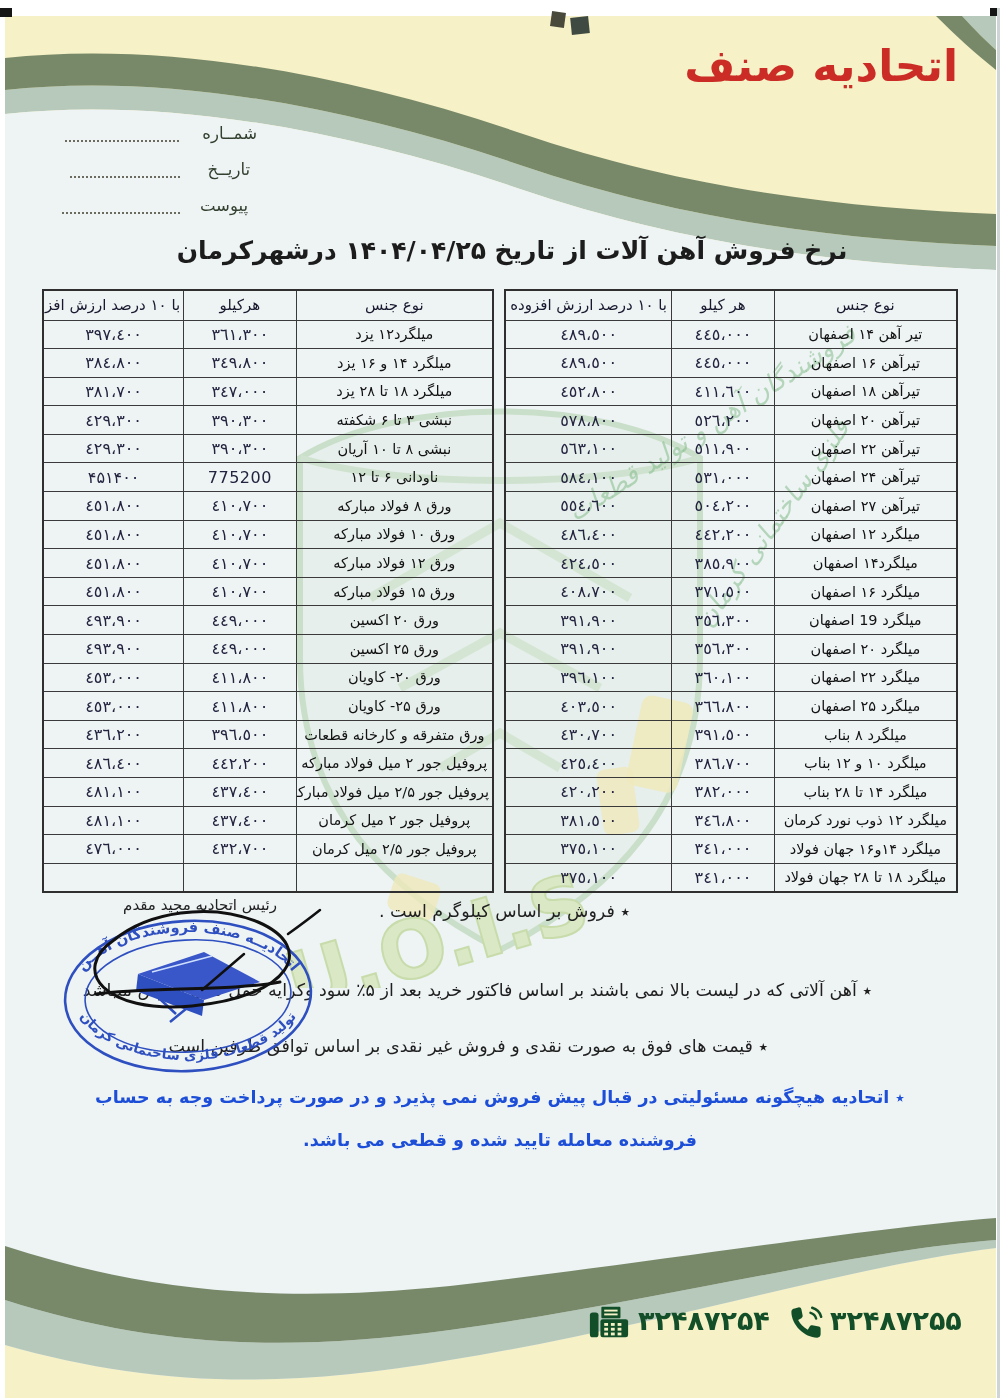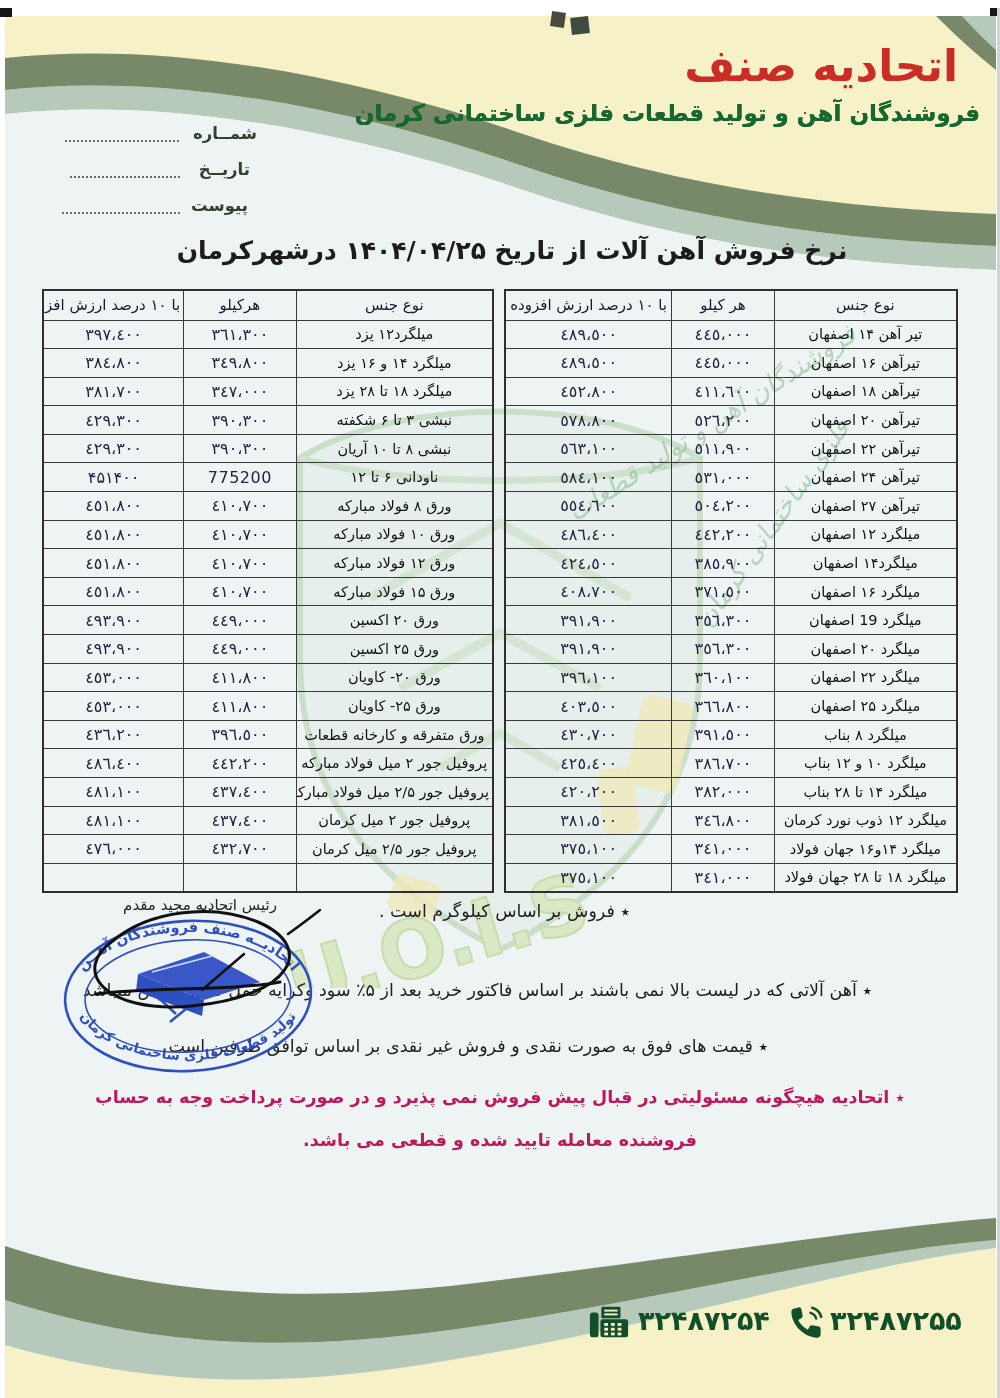--- a/index.html
+++ b/index.html
@@ -5,21 +5,21 @@
   html,body{margin:0;padding:0;background:#ffffff;}
   *{box-sizing:border-box;}
   .page{
     position:relative;width:1000px;height:1398px;margin:8px auto;
     background:#ffffff;overflow:hidden;
     font-family:"DejaVu Sans",sans-serif;
   }
   .abs{position:absolute;}
   
   .field-label{
-    position:absolute;font-size:16.5px;font-weight:bold;color:#33402f;
+    position:absolute;font-size:16.5px;font-weight:normal;color:#33402f;
     direction:rtl;letter-spacing:0;
   }
   .dotline{position:absolute;border-bottom:2px dotted #6b6b5f;height:14px;}
   
   .union-title{
     position:absolute;top:34px;right:42px;font-size:44px;font-weight:bold;
     color:#cb2d26;direction:rtl;line-height:1.1;
   }
   .union-subtitle{
     position:absolute;top:92px;right:20px;font-size:23px;font-weight:bold;
@@ -53,21 +53,21 @@
   .t-left{width:452px;}
   .t-right .c-name{width:182px;} .t-right .c-kilo{width:102px;} .t-right .c-vat{width:166px;}
   .t-left  .c-name{width:196px;} .t-left  .c-kilo{width:112px;} .t-left  .c-vat{width:140px;}
   
   .note{
     position:absolute;direction:rtl;white-space:nowrap;color:#1f1f1f;
     font-size:17.5px;z-index:2;
   }
   .note-final{
     position:absolute;left:75px;width:850px;direction:rtl;text-align:center;
-    font-size:17.5px;font-weight:bold;color:#be185d;line-height:2.45;z-index:2;
+    font-size:17.5px;font-weight:bold;color:#1d4ed8;line-height:2.45;z-index:2;
   }
   
   .watermark{z-index:1;pointer-events:none;}
   .wm-script{
     position:absolute;direction:rtl;color:rgba(132,188,138,.55);
     font-size:26px;font-style:italic;white-space:nowrap;z-index:1;pointer-events:none;
   }
   
   .phone-num{
     position:absolute;font-size:27px;font-weight:bold;color:#124f28;
@@ -93,21 +93,20 @@
   <div class="abs" style="left:5px;top:330px;width:991px;height:820px;background:#eef3f4;z-index:0" data-name="page-body-background"></div>
 
   <svg class="abs" style="left:0;top:1150px;z-index:0" width="1000" height="248" viewBox="0 0 1000 248" data-name="footer-wave-banner">
     <rect x="5" y="0" width="991" height="240" fill="#eef3f4"></rect>
     <path d="M5,187 C150,228 280,232 450,202 C650,170 850,108 996,90 L996,240 L5,240 Z" fill="#f6f1c6"></path>
     <path d="M5,142 C150,188 280,195 450,172 C650,145 850,93 996,82 L996,90 C850,108 650,170 450,202 C280,232 150,228 5,187 Z" fill="#b7c9ba"></path>
     <path d="M5,88 C150,135 280,145 450,128 C650,105 850,72 996,60 L996,82 C850,93 650,145 450,172 C280,195 150,188 5,142 Z" fill="#78896a"></path>
   </svg>
 
   <div class="union-title" data-name="union-title">اتحادیه صنف</div>
-  <div class="union-subtitle" data-name="union-subtitle">فروشندگان آهن و تولید قطعات فلزی ساختمانی کرمان</div>
 
   <div class="field-label" style="top:116px;right:743px" data-name="number-field-label">شمــاره</div>
   <div class="dotline" style="left:65px;top:120px;width:114px" data-name="number-field-line"></div>
 
   <div class="field-label" style="top:152px;right:750px" data-name="date-field-label">تاریــخ</div>
   <div class="dotline" style="left:70px;top:156px;width:110px" data-name="date-field-line"></div>
 
   <div class="field-label" style="top:188px;right:752px" data-name="attachment-field-label">پیوست</div>
   <div class="dotline" style="left:62px;top:192px;width:118px" data-name="attachment-field-line"></div>
 

